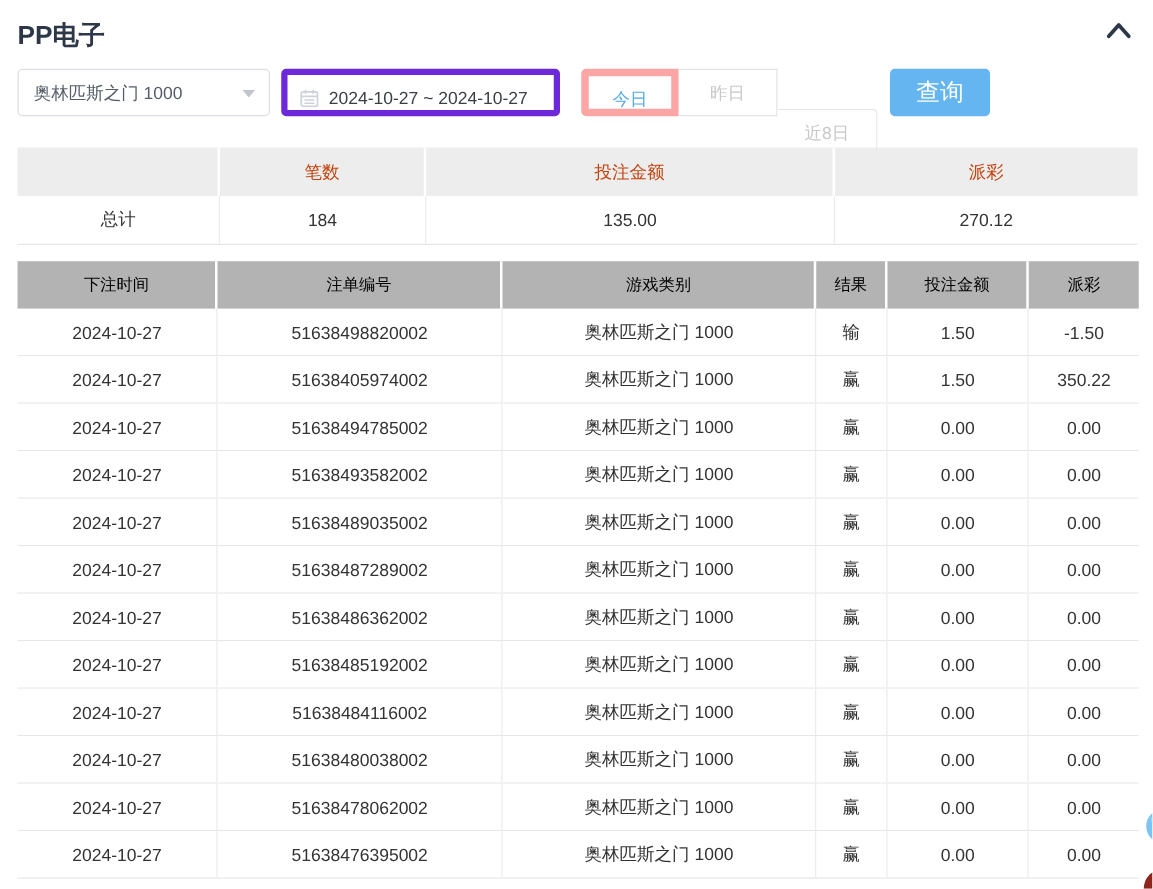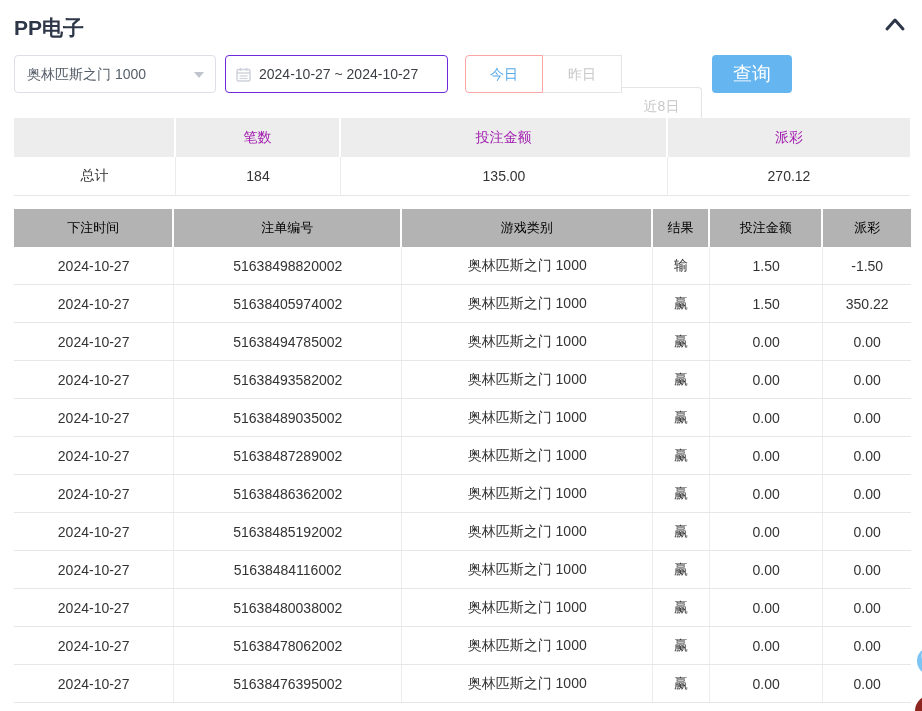--- a/index.html
+++ b/index.html
@@ -10,35 +10,35 @@
   
   .page-title { position:absolute; left:14px; top:14px; font-size:21px; font-weight:bold; color:#2e3747; }
   .collapse-btn { position:absolute; right:16px; top:16px; width:22px; height:18px; cursor:pointer; }
   .collapse-btn svg { display:block; }
 
   
   .controls { position:absolute; left:14px; top:55px; height:38px; width:894px; }
   .select-box { position:absolute; left:0; top:0; width:202px; height:38px; border:1px solid #dcdfe6; border-radius:4px; background:#fff; cursor:pointer; }
   .select-box .val { position:absolute; left:12px; top:0; line-height:36px; font-size:14px; color:#555e68; }
   .caret-down { position:absolute; right:11px; top:16px; width:0; height:0; border-left:5px solid transparent; border-right:5px solid transparent; border-top:6px solid #c0c4cc; }
-  .date-box { position:absolute; left:211px; top:0; width:223px; height:38px; border:1px solid #6d28d9; border-radius:4px; background:#fff; cursor:pointer; }
+  .date-box { position:absolute; left:211px; top:0; width:223px; height:38px; border:5px solid #6d28d9; border-radius:4px; background:#fff; cursor:pointer; }
   .date-box .cal { position:absolute; left:10px; top:11px; }
   .date-box .val { position:absolute; left:33px; top:0; line-height:36px; font-size:14px; color:#3b3f45; }
   .btn-group { position:absolute; left:451px; top:0; height:38px; display:flex; }
   .qbtn { height:38px; background:#fff; border:1px solid #e4e4e4; border-left-width:0; font-size:14px; color:#c8c8c8; text-align:center; line-height:36px; cursor:pointer; font-family:inherit; }
   .qbtn:first-child { border-left-width:1px; border-radius:4px 0 0 4px; }
   .qbtn:last-child { border-radius:0 4px 4px 0; }
-  .qbtn.active { border:1px solid #fca5a5; color:#55a9e8; }
+  .qbtn.active { border:6px solid #fca5a5; color:#55a9e8; }
   .qbtn.b0 { width:78px; } .qbtn.b1 { width:79px; } .qbtn.b2 { width:80px;margin-top:32px; }
   .search-btn { position:absolute; left:698px; top:0; width:80px; height:38px; background:#64b5f0; border:none; border-radius:4px; color:#fff; font-size:19px; cursor:pointer; font-family:inherit; }
 
   
   .summary { position:absolute; left:14px; top:118px; width:896px; }
   .summary .hrow { display:flex; height:39px; background:#ededed; }
-  .summary .hrow .cell { border-right:2px solid #fff; font-size:14px; color:#a21caf; }
+  .summary .hrow .cell { border-right:2px solid #fff; font-size:14px; color:#c2410c; }
   .summary .hrow .cell:last-child { border-right:none; }
   .summary .drow { display:flex; height:39px; background:#fff; border-bottom:1px solid #e7e7e7; }
   .summary .drow .cell { border-right:1px solid #ececec; font-size:14px; color:#333; }
   .summary .drow .cell:last-child { border-right:none; }
   .cell { display:flex; align-items:center; justify-content:center; }
   .s0 { width:162px; } .s1 { width:165px; } .s2 { width:327px; } .s3 { width:242px; }
 
   
   .bets { position:absolute; left:14px; top:209px; width:897px; }
   .bets .hrow { display:flex; height:38px; background:#b3b3b3; }

